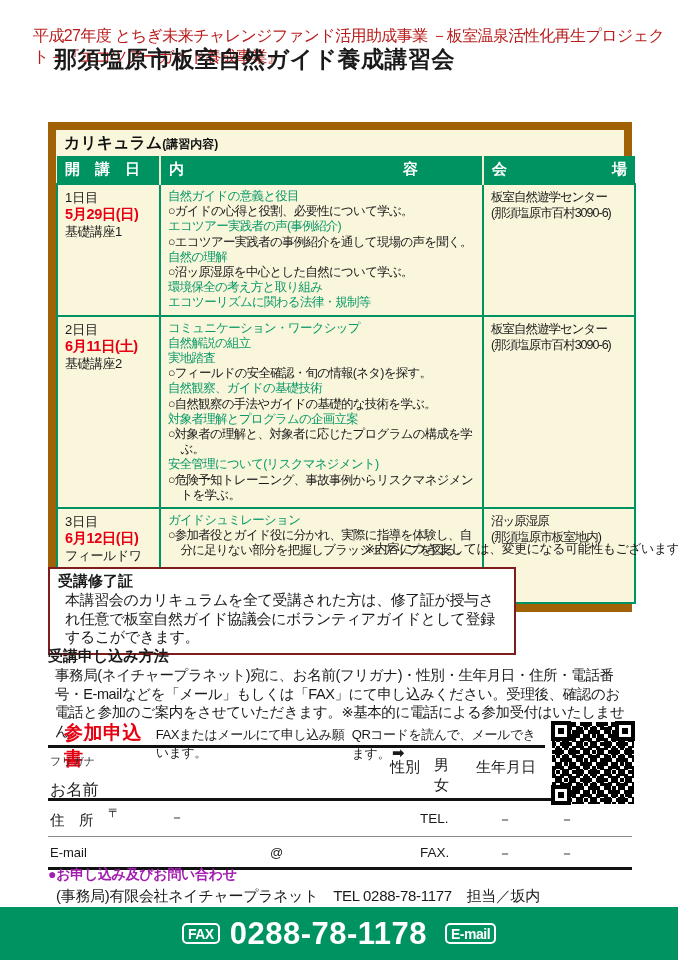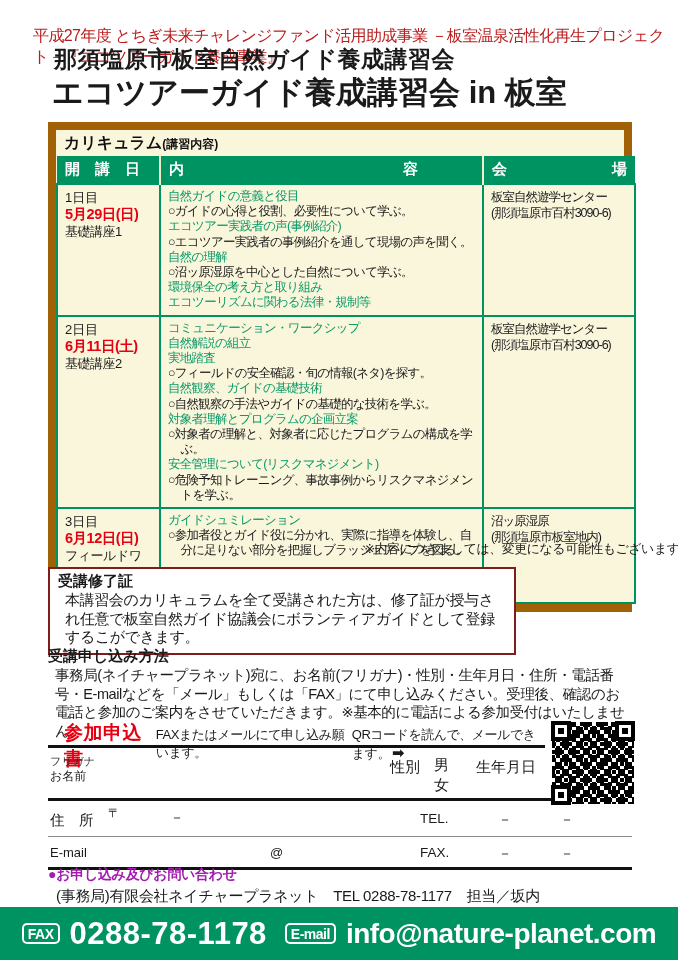--- a/index.html
+++ b/index.html
@@ -60,21 +60,21 @@
   .form-header {
     width:497px; height:28px; border-bottom:3px solid #111;
     display:flex; align-items:baseline;
   }
   .form-title { color:#e60012; font-size:19px; font-weight:bold; letter-spacing:0.5px;margin-left:16px; }
   .form-instruction { font-size:13px; margin-left:12px; letter-spacing:-0.5px; }
   .form-qrnote { font-size:13px; margin-left:auto; letter-spacing:-0.5px; }
   .form-qrnote .arrow { font-size:15px; font-weight:bold; margin-left:2px; }
   .row-name { position:relative; height:50px; }
   .furigana { position:absolute; left:2px; top:6px; font-size:11px; color:#333; }
-  .oname    { position:absolute; left:2px; top:20px; font-size:12px; }
+  .oname    { position:absolute; left:2px; top:32px; font-size:16px; }
   .gender-label { position:absolute; left:342px; top:10px; font-size:15px; }
   .gender-male   { position:absolute; left:386px; top:8px;  font-size:15px; }
   .gender-female { position:absolute; left:386px; top:28px; font-size:15px; }
   .birth-label { position:absolute; left:428px; top:10px; font-size:15px; }
   .hr { width:584px; }
   .hr.thick { border-top:3px solid #111; }
   .hr.thin  { border-top:1px solid #8a8a8a; }
   .row-addr { position:relative; height:35px; }
   .addr-label { position:absolute; left:2px; top:10px; font-size:14.5px; }
   .postal { position:absolute; left:60px; top:4px; font-size:12px; }
@@ -119,21 +119,20 @@
   .fax-number { font-size:31px; font-weight:bold; letter-spacing:0.5px; margin-right:8px; }
   .email-addr { font-size:28px; font-weight:bold; letter-spacing:-0.5px; }
 </style>
 </head>
 <body>
 
 <div class="page">
 
   <div class="top-note">平成27年度 とちぎ未来チャレンジファンド活用助成事業 －板室温泉活性化再生プロジェクト－『エコツアーガイド養成事業』</div>
   <div class="subtitle">那須塩原市板室自然ガイド養成講習会</div>
-  <div class="title">エコツアーガイド養成講習会 in 板室</div>
 
   <div class="curriculum-box">
     <div class="curriculum-title">
       <span>カリキュラム</span><span class="suffix">(講習内容)</span>
     </div>
     <table class="curriculum-table">
       <colgroup>
           <col class="c1">
           <col class="c2">
           <col class="c3">
@@ -273,16 +272,15 @@
 
   <div class="contact">
     <div class="contact-heading">●お申し込み及びお問い合わせ</div>
     <div class="contact-office">(事務局)有限会社ネイチャープラネット　TEL 0288-78-1177　担当／坂内</div>
   </div>
 
   <div class="footer">
     <span class="badge">FAX</span>
     <span class="fax-number">0288-78-1178</span>
     <span class="badge">E-mail</span>
-    <span class="email-addr">info@nature-planet.com</span>
   </div>
 
 </div>
 
 </body></html>

